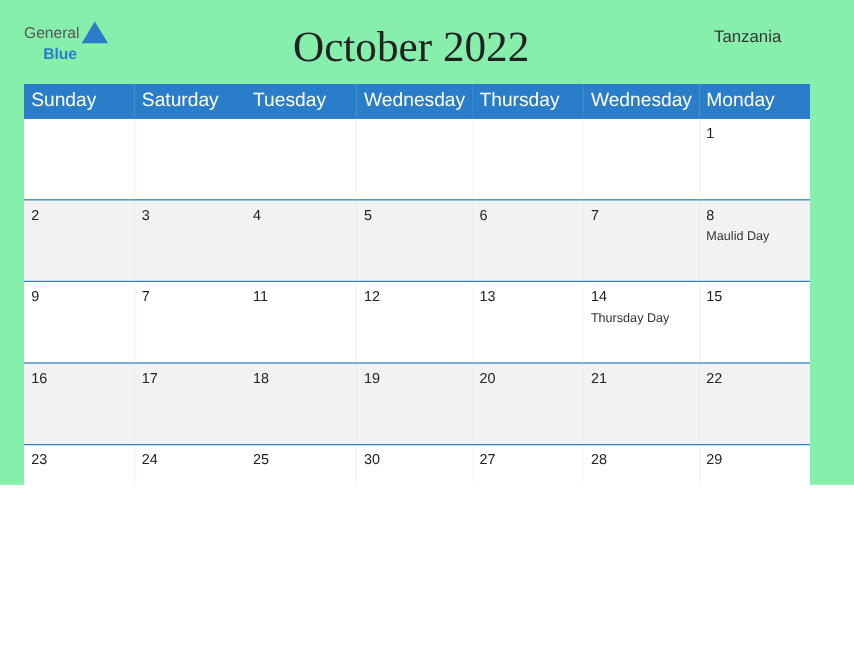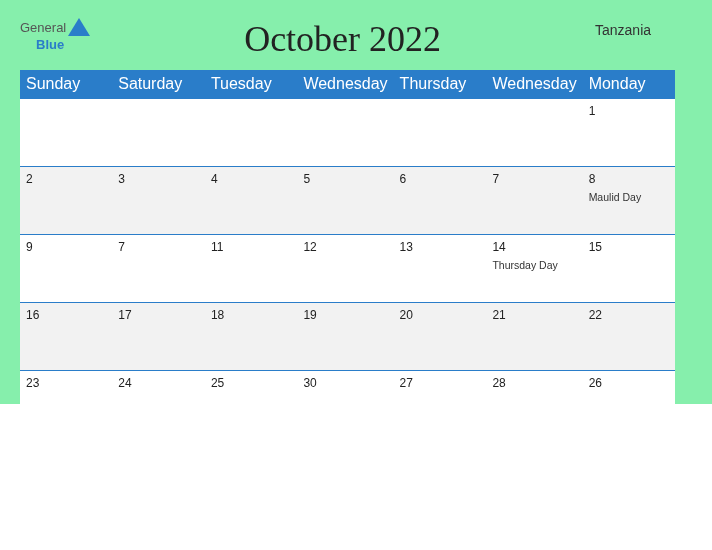--- a/index.html
+++ b/index.html
@@ -250,18 +250,18 @@
           <td>
             <span class="day-num">30</span>
           </td>
           <td>
             <span class="day-num">27</span>
           </td>
           <td>
             <span class="day-num">28</span>
           </td>
           <td>
-            <span class="day-num">26</span>
+            <span class="day-num">29</span>
           </td>
         </tr>
       </tbody>
   </table>
 </div>
 
 </body></html>

